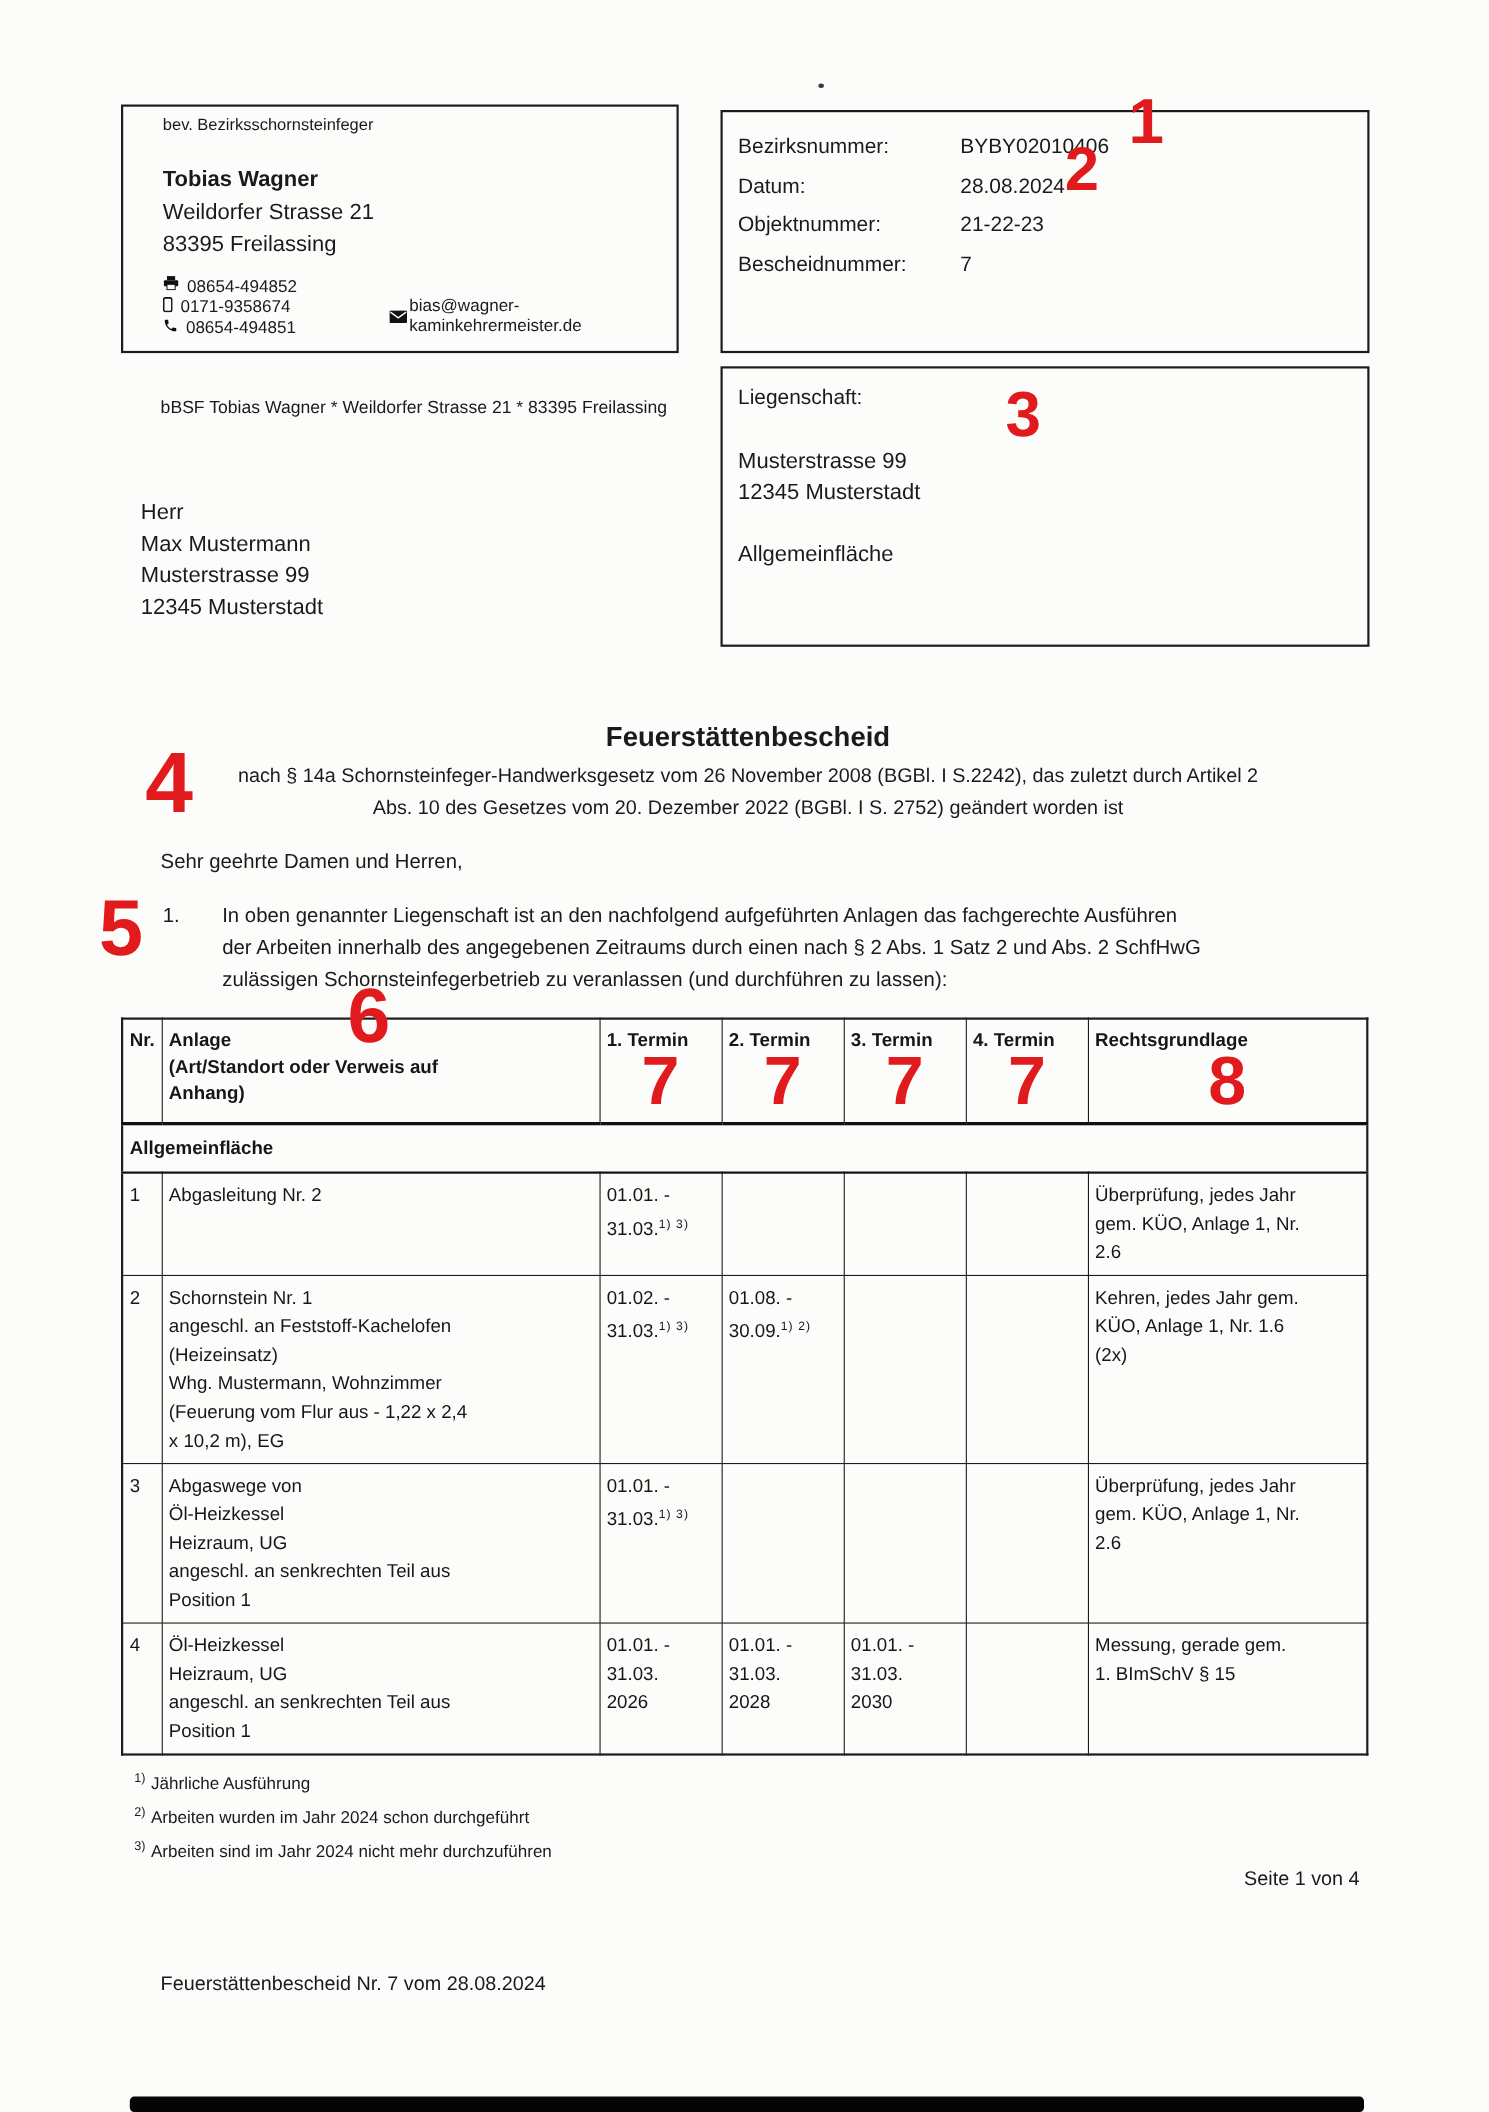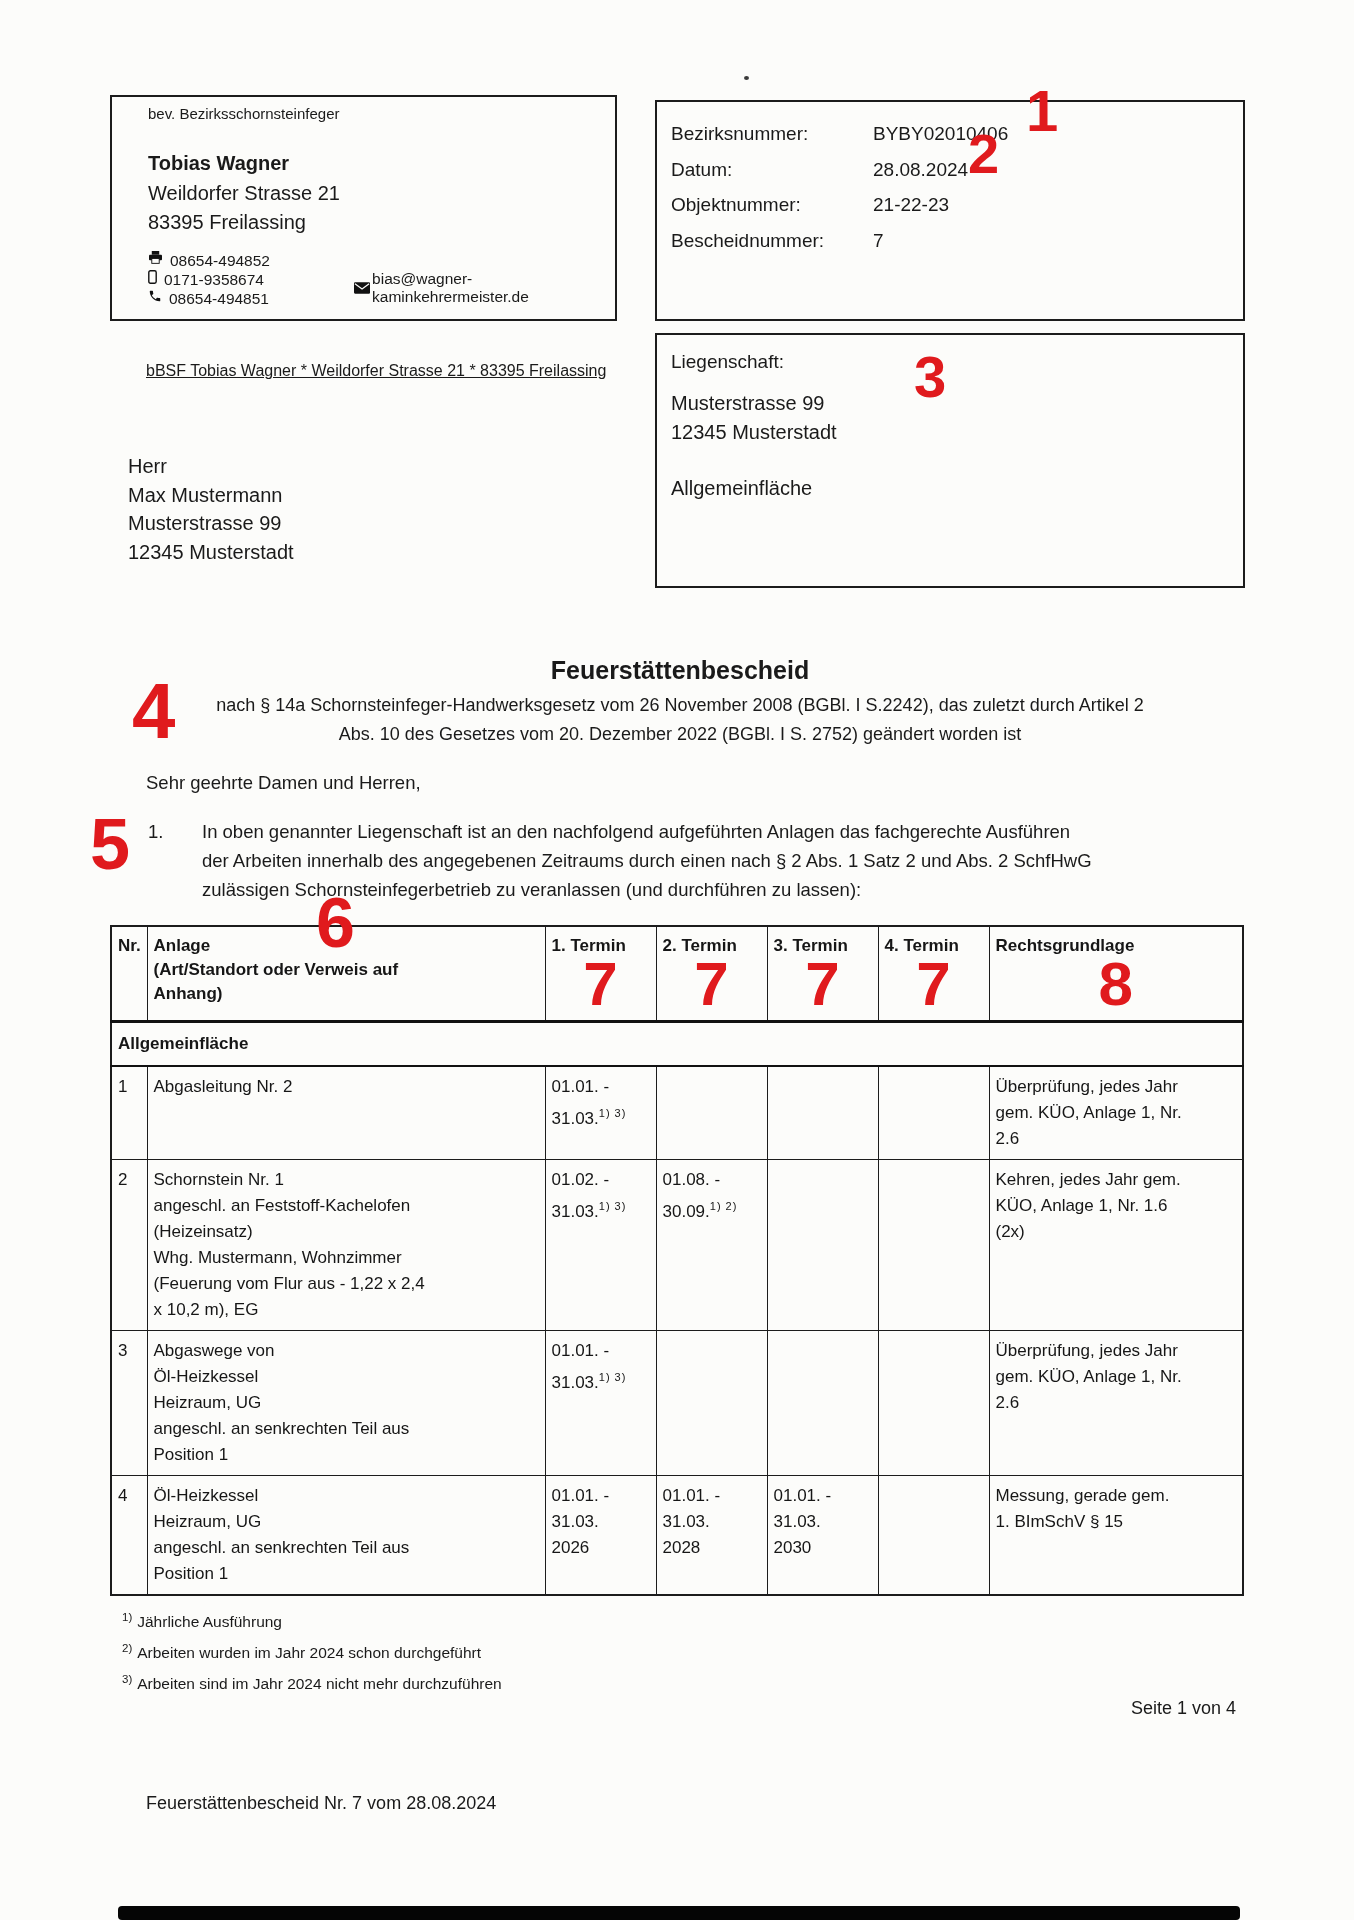--- a/index.html
+++ b/index.html
@@ -26,25 +26,25 @@
   .email-wrap{position:absolute;left:206px;top:19px;display:flex;align-items:center;gap:2px;font-size:15.5px;}
 
   
   .meta-box{left:655px;top:100px;width:590px;height:221px;padding:14px 0 0 14px;}
   .meta-row{display:flex;font-size:19px;line-height:35.5px;}
   .meta-label{width:202px;}
   .meta-value{}
 
   
   .property-box{left:655px;top:333px;width:590px;height:255px;padding:14px 0 0 14px;font-size:19px;}
-  .prop-label{line-height:26px;margin-bottom:14px;}
+  .prop-label{line-height:26px;margin-bottom:30px;}
   .prop-line{font-size:20px;line-height:29px;}
   .prop-usage{font-size:20px;margin-top:30px;}
 
-  .return-line{left:146px;top:362px;font-size:16px;text-decoration:underline;}
+  .return-line{left:146px;top:362px;font-size:16px;}
   .recipient{left:128px;top:452px;font-size:20px;line-height:28.5px;}
 
   .headline-wrap{left:120px;top:655px;width:1120px;text-align:center;}
   .doc-title{font-size:25px;font-weight:700;line-height:30px;}
   .doc-subtitle{font-size:18px;line-height:29px;margin-top:6px;}
 
   .greeting{left:146px;top:772px;font-size:18.5px;}
   .para{left:148px;top:817px;width:1100px;font-size:18.5px;line-height:29px;}
   .para-num{position:absolute;left:0;top:0;}
   .para-text{margin-left:54px;}

